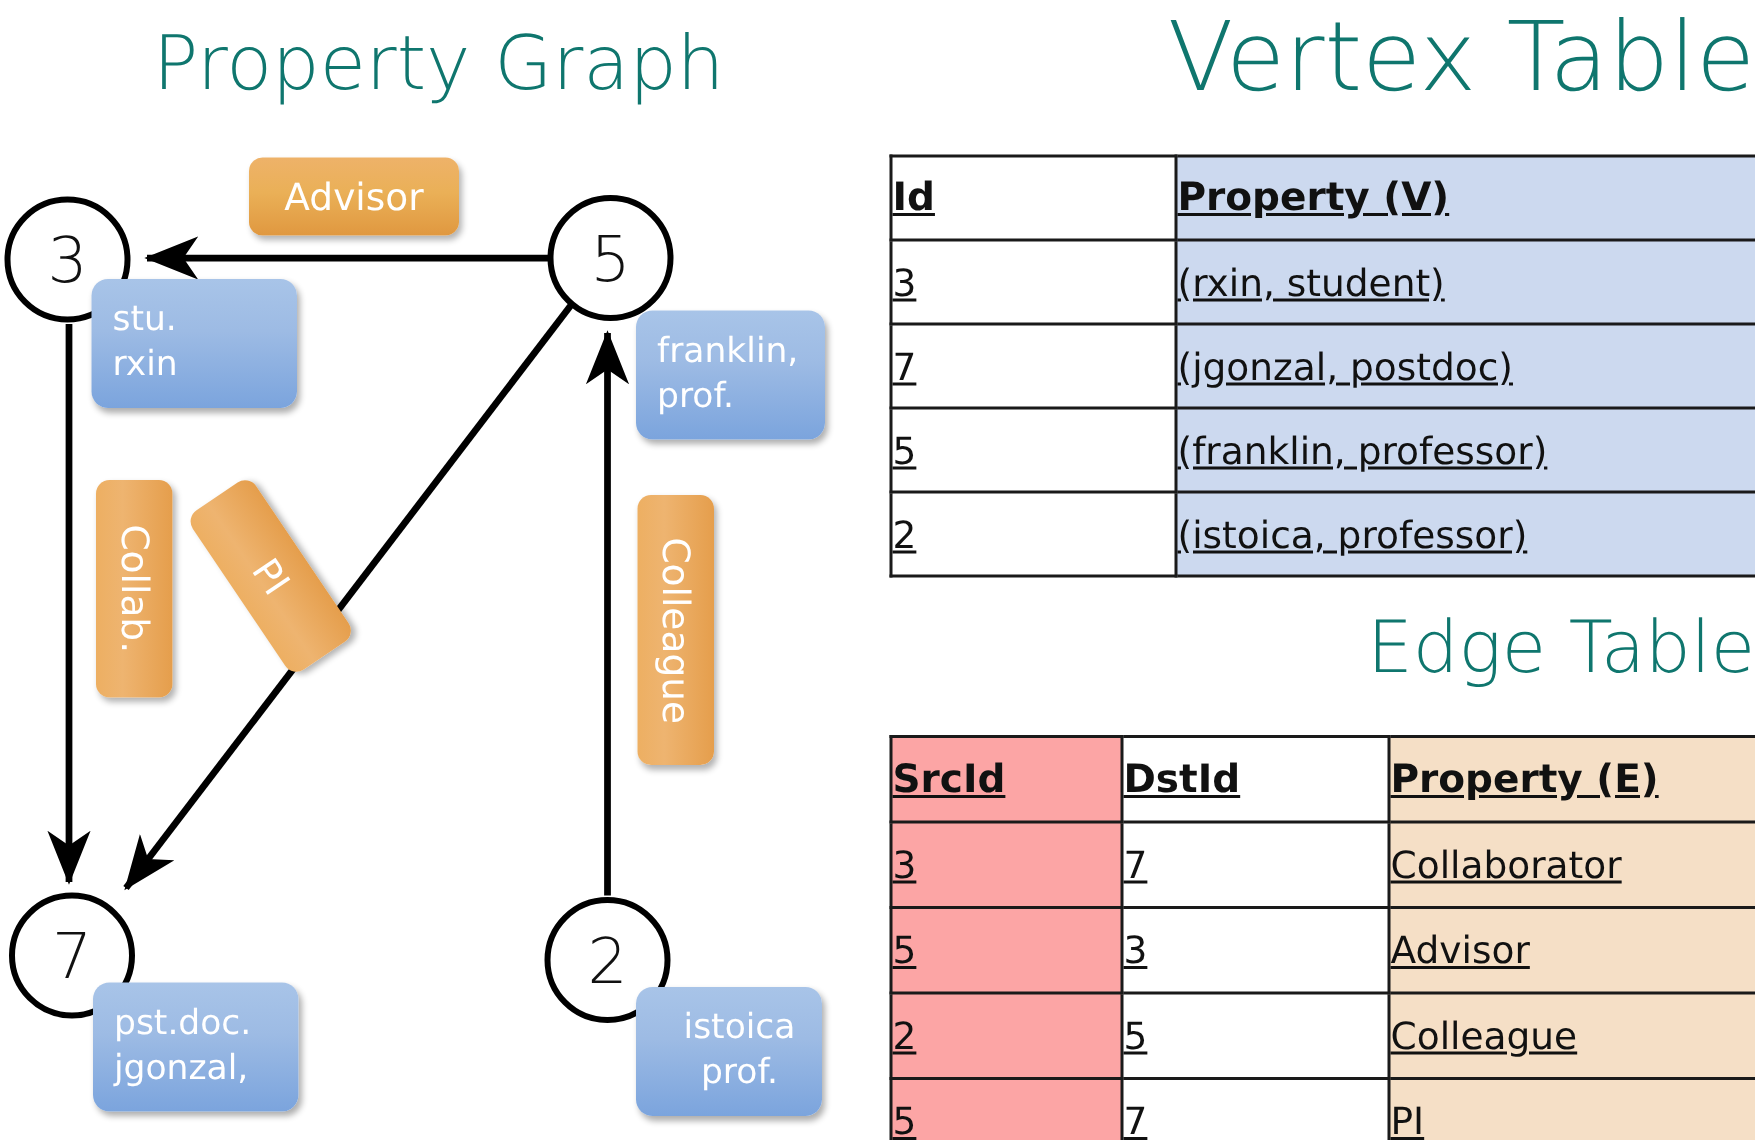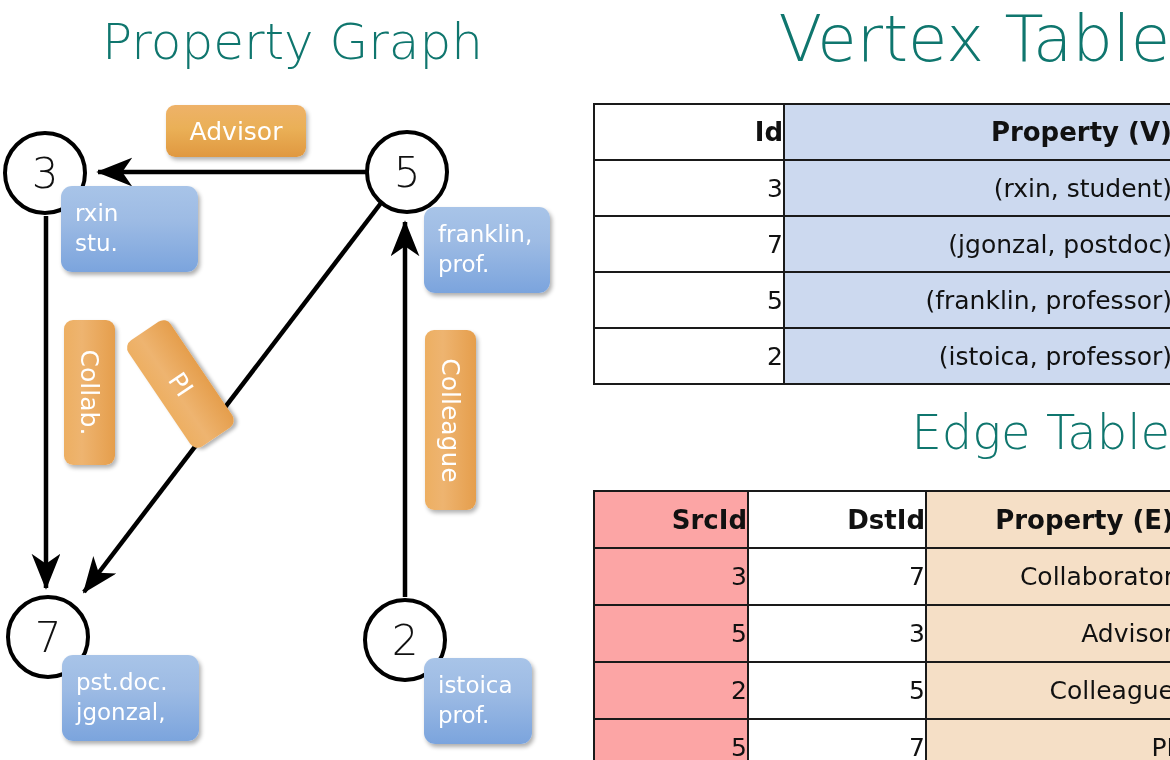--- a/index.html
+++ b/index.html
@@ -111,25 +111,26 @@
 
   
   table.data-table {
     position: absolute;
     border-collapse: collapse;
     table-layout: fixed;
     font-family: "DejaVu Sans", sans-serif;
   }
   table.data-table td, table.data-table th {
     border: 2px solid #1a1a1a;
-    text-align: right;
+    text-align: left;
     font-weight: normal;
     font-size: 25px;
     color: #111;
     padding: 0;
+    text-decoration: underline;
   }
   table.data-table th {
     font-weight: bold;
     font-size: 26px;
   }
 
   #vertex-table { left: 593px; top: 103px; width: 575px; }
   #vertex-table th.id-col, #vertex-table td.id-col { width: 188px; background: #ffffff; height: 54px; }
   #vertex-table th.prop-col, #vertex-table td.prop-col { width: 387px; background: #ccd9ef; height: 54px; }
 
@@ -170,35 +171,35 @@
     <span>5</span>
   </div>
   <div class="node-circle" style="left:6px; top:595px;">
     <span>7</span>
   </div>
   <div class="node-circle" style="left:363px; top:598px;">
     <span>2</span>
   </div>
 
   <div class="prop-box" style="left:61px; top:186px; width:137px; height:86px;">
+    <span>stu.</span>
     <span>rxin</span>
-    <span>stu.</span>
   </div>
 
   <div class="prop-box" style="left:424px; top:207px; width:126px; height:86px;">
     <span>franklin,</span>
     <span>prof.</span>
   </div>
 
   <div class="prop-box" style="left:62px; top:655px; width:137px; height:86px;">
     <span>pst.doc.</span>
     <span>jgonzal,</span>
   </div>
 
-  <div class="prop-box" style="left:424px; top:658px; width:108px; height:86px;">
+  <div class="prop-box" style="left:424px; top:658px; width:124px; height:86px;text-align:center;">
     <span>istoica</span>
     <span>prof.</span>
   </div>
 
   <div class="edge-label horiz" style="left:166px; top:105px; width:140px; height:52px;">
     <span>Advisor</span>
   </div>
 
   <div class="edge-label" style="left:64px; top:320px; width:51px; height:145px;">
     <span class="vtext">Collab.</span>

